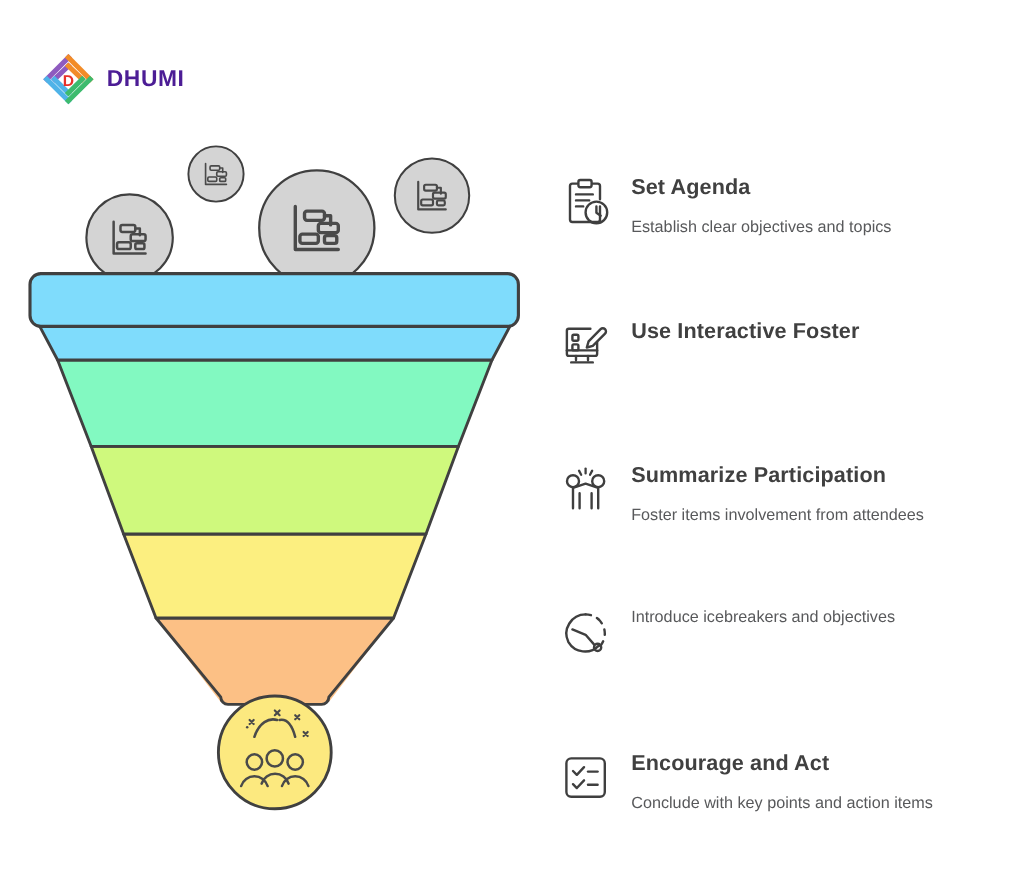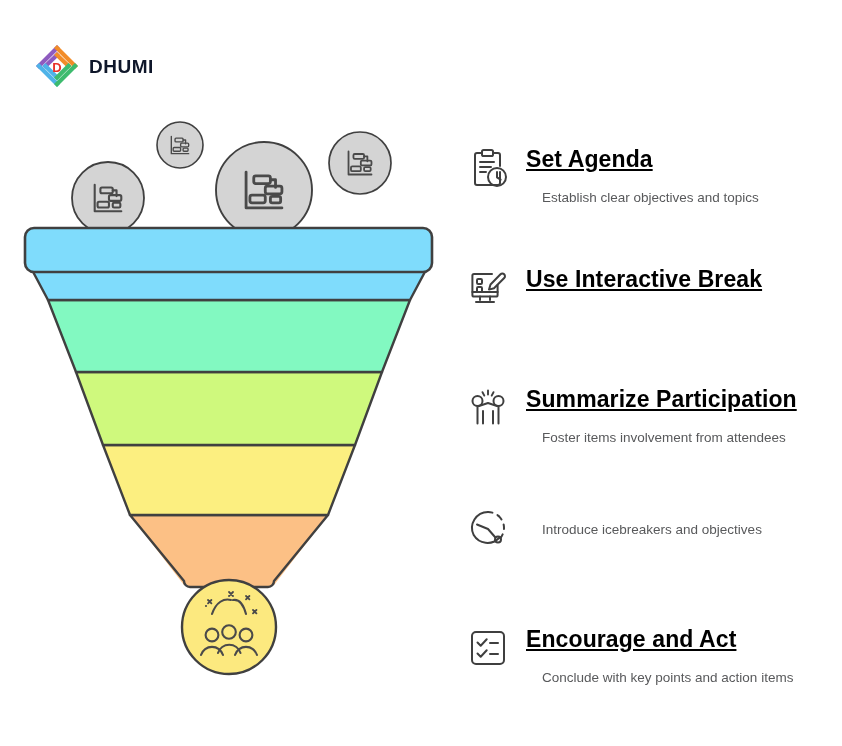--- a/index.html
+++ b/index.html
@@ -26,21 +26,21 @@
   }
   #brand-mark {
     width: 46px;
     height: 46px;
     display: block;
   }
   #brand-name {
     font-size: 19px;
     font-weight: bold;
     letter-spacing: 0.5px;
-    color: #0f172a;
+    color: #4c1d95;
   }
 
   
   #funnel-wrap {
     position: absolute;
     left: 0;
     top: 0;
     width: 460px;
     height: 746px;
   }
@@ -71,33 +71,32 @@
   }
   .step-icon svg {
     display: block;
     width: 44px;
     height: 44px;
   }
   .step-text {
     padding-top: 6px;
   }
   .step-title {
-    font-size: 23px;
+    font-size: 18px;
     font-weight: bold;
-    color: #000000;
+    color: #404040;
     line-height: 1.2;
     margin: 0 0 13px 0;
     letter-spacing: 0.1px;
-    text-decoration: underline;
   }
   .step-desc {
     font-size: 13.5px;
     color: #58595b;
     line-height: 1.25;
-    margin: 16px;
+    margin: 0;
   }
 </style>
 </head>
 <body>
 
 <div id="brand">
   <span id="brand-mark">
     <svg viewBox="0 0 46 46" xmlns="http://www.w3.org/2000/svg">
       <g fill="none" stroke-width="4.2" stroke-linecap="square">
         <path d="M23 4 L5 22" stroke="#8e5bbf"></path>
@@ -232,21 +231,21 @@
           <path d="M26 8 H8 a1.6 1.6 0 0 0 -1.6 1.6 V29 a1.6 1.6 0 0 0 1.6 1.6 h22 a1.6 1.6 0 0 0 1.6 -1.6 V19"></path>
           <path d="M6.4 26 h25.2"></path>
           <path d="M14 30.6 v3.4 M24 30.6 v3.4 M10 36 h18"></path>
           <rect x="11" y="13" width="5" height="5" rx="1.2"></rect>
           <rect x="11" y="21" width="5" height="5" rx="1.2"></rect>
           <path d="M24.5 18.5 L34.5 8.3 a2.6 2.6 0 0 1 3.7 3.7 L28 22.2 l-5 1.4 Z"></path>
         </g>
       </svg>
     </span>
     <div class="step-text">
-      <p class="step-title">Use Interactive Break</p>
+      <p class="step-title">Use Interactive Foster</p>
     </div>
   </div>
 
   <div class="step">
     <span class="step-icon">
       <svg viewBox="0 0 44 44" xmlns="http://www.w3.org/2000/svg">
         <g fill="none" stroke="#3f3f3f" stroke-width="2" stroke-linecap="round" stroke-linejoin="round">
           <circle cx="11.5" cy="15" r="5"></circle>
           <circle cx="32.5" cy="15" r="5"></circle>
           <path d="M11.5 20.5 v17 M11.5 20.5 L22 17 L32.5 20.5 M32.5 20.5 v17"></path>

